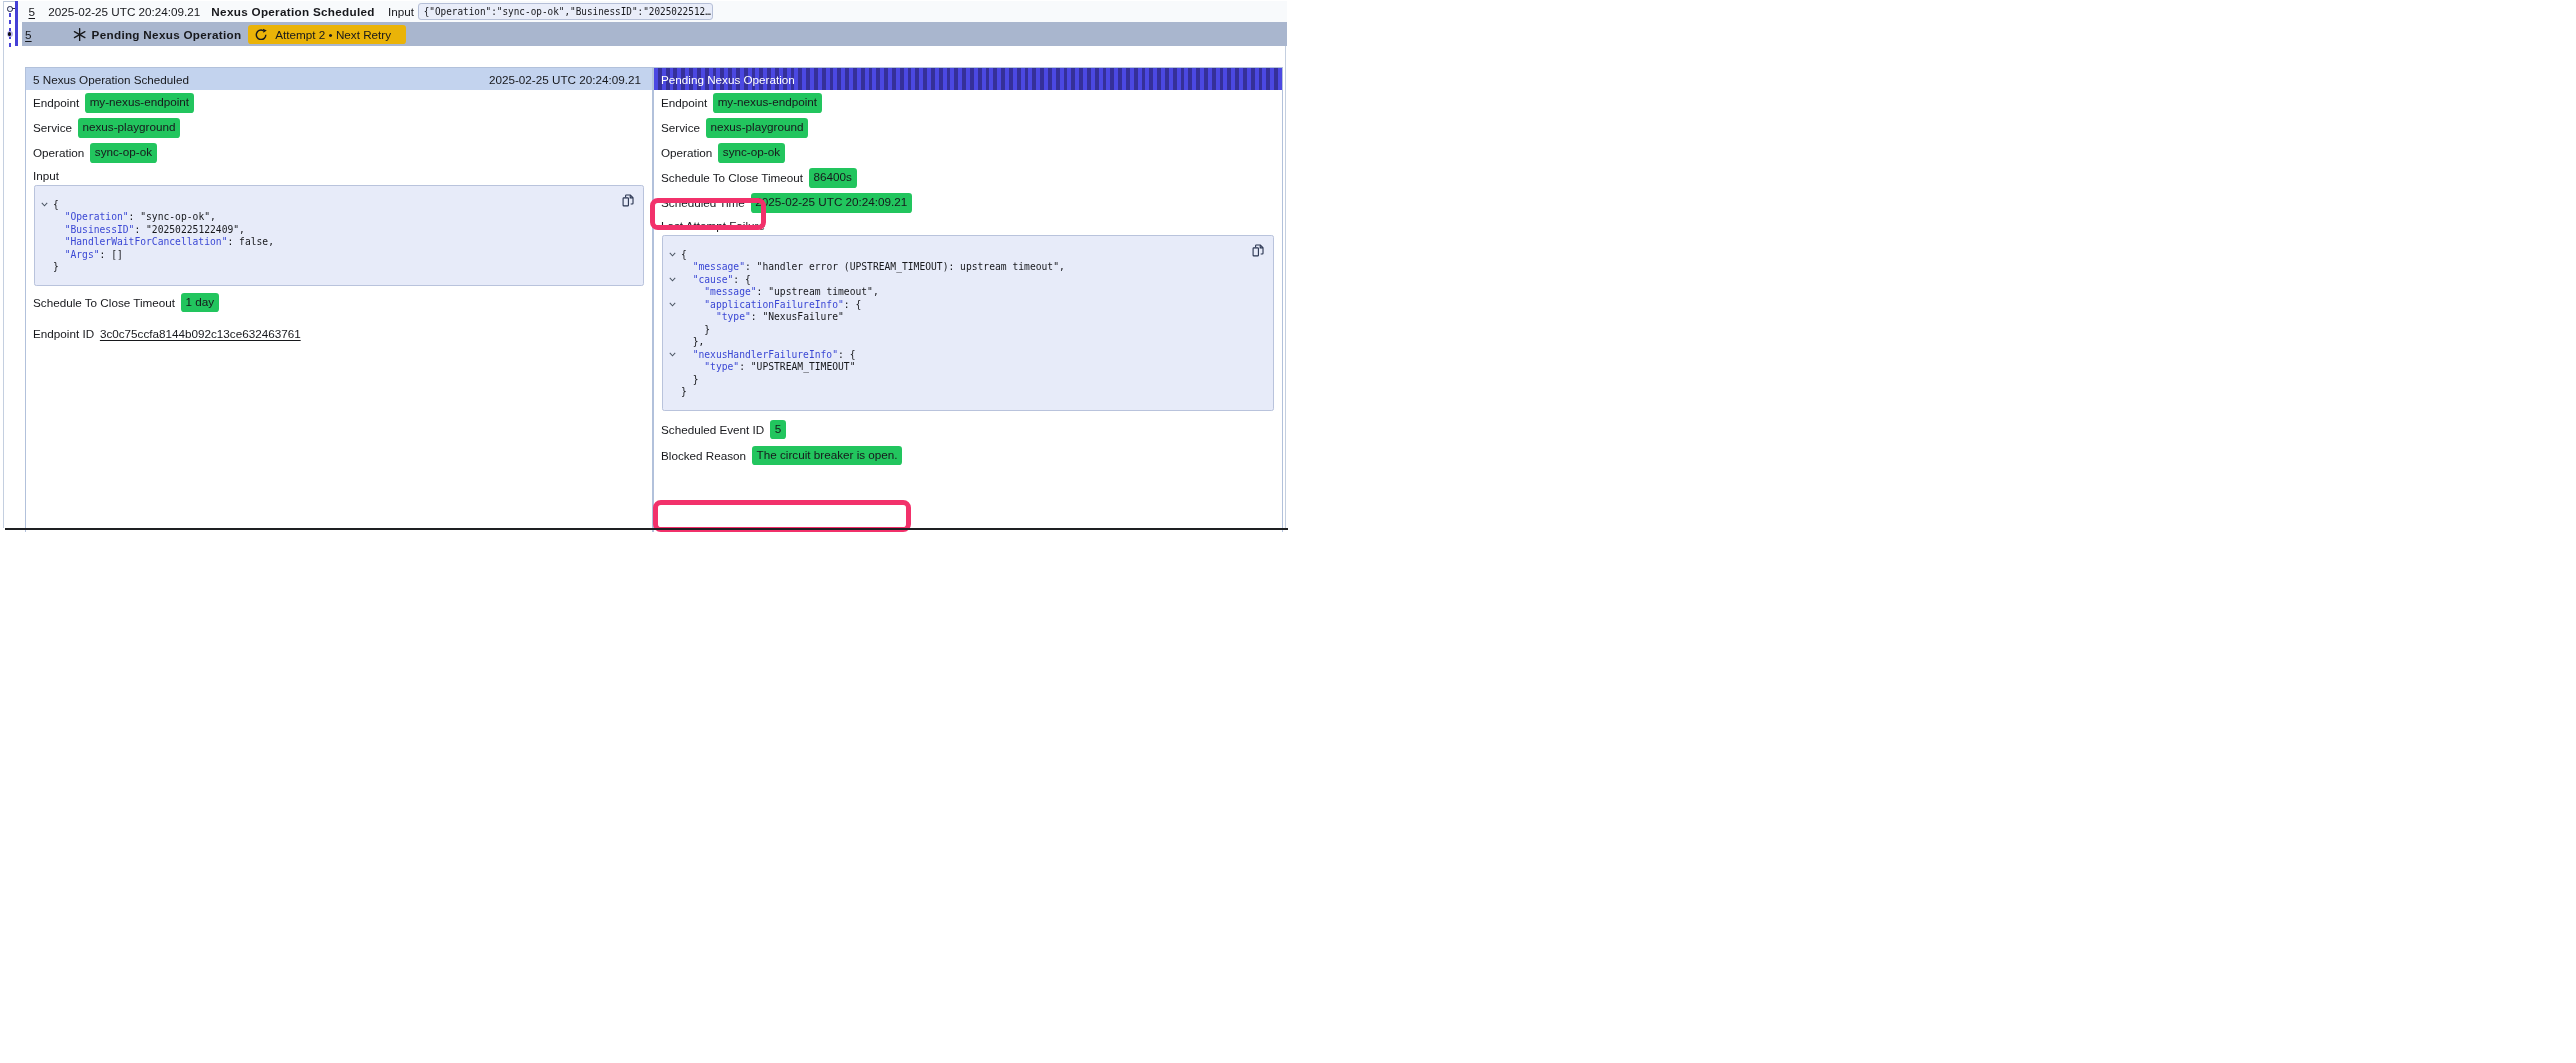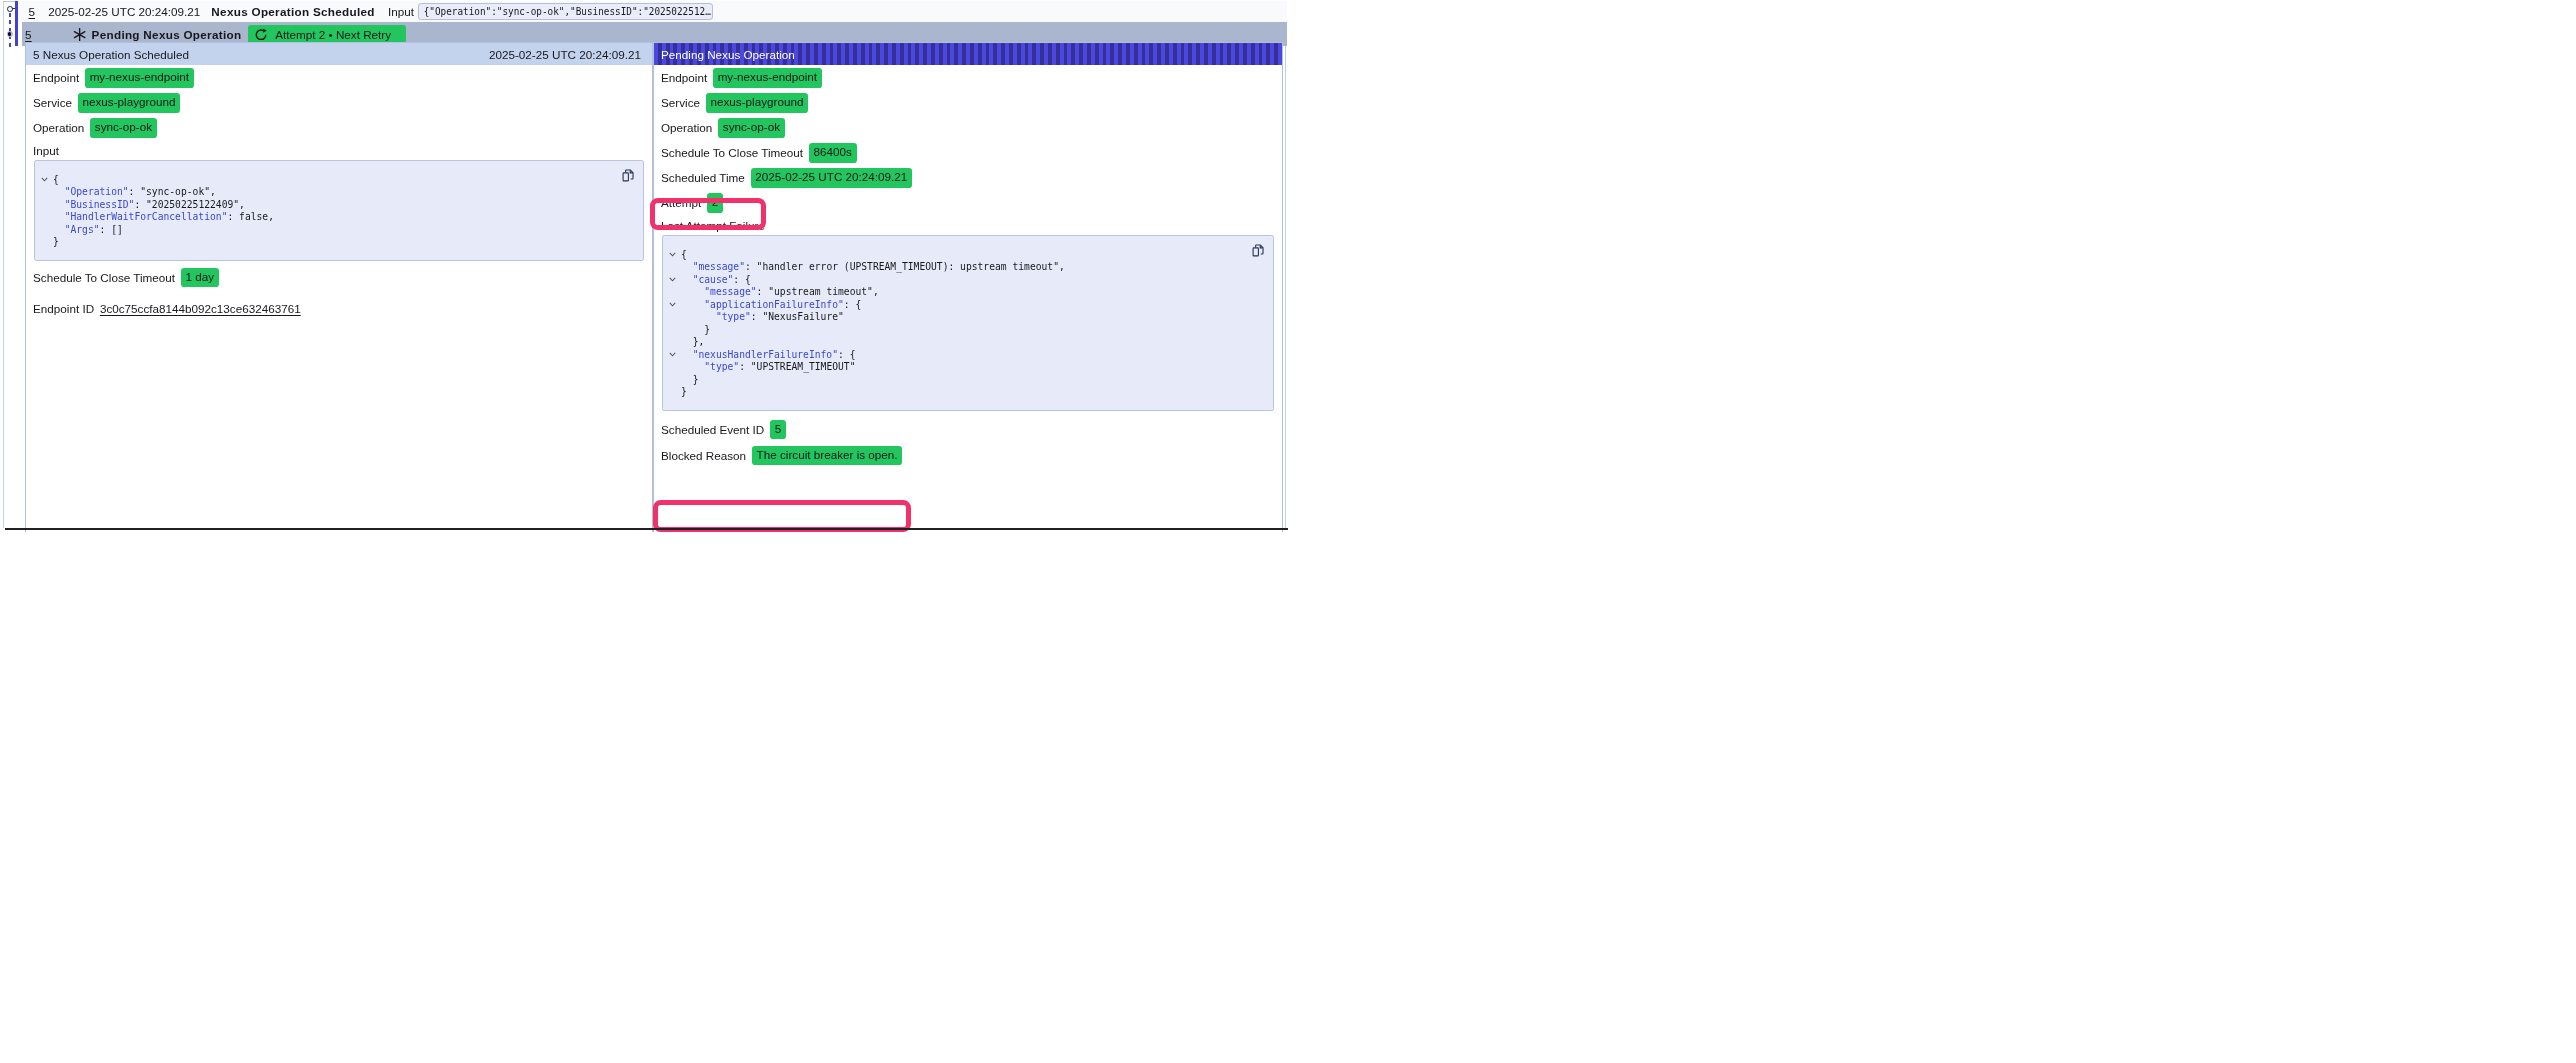--- a/index.html
+++ b/index.html
@@ -31,28 +31,28 @@
   .event-row .id-link { margin-left:11px; }
   .event-time { margin-left:13.3px; }
   .event-name { margin-left:11px; font-weight:700; letter-spacing:0.3px; }
   .input-label { margin-left:13.3px; }
   .input-chip { margin-left:3.9px; height:16.4px; width:295px; overflow:hidden; background:#e9edf9;
                 border:0.8px solid #b5bfd7; border-radius:3.1px; display:flex; align-items:center; white-space:pre; }
   .input-chip .mono-sq { padding-left:5.5px; transform:scaleX(0.85); }
   .group-row .id-link { margin-left:3.1px; }
   .asterisk-wrap { position:absolute; left:73px; top:28px; }
   .group-name { margin-left:60px; font-weight:700; letter-spacing:0.3px; }
-  .retry-badge { position:absolute; left:248px; top:24.6px; height:19px; background:#22c55e; border-radius:3.1px;
+  .retry-badge { position:absolute; left:248px; top:24.6px; height:19px; background:#eab308; border-radius:3.1px;
                  display:flex; align-items:center; padding:0 15px 0 7px; gap:8.6px; }
 
   .mono-sq { font-family:"DejaVu Sans Mono", monospace; font-size:11px; transform:scaleX(0.878);
              transform-origin:0 50%; display:inline-block; white-space:pre; }
 
   
-  .panel { position:absolute; top:42px; height:577px; border:0.8px solid #b2c1db; background:#ffffff; overflow:hidden; }
+  .panel { position:absolute; top:67px; height:577px; border:0.8px solid #b2c1db; background:#ffffff; overflow:hidden; }
   .panel-left { left:25px; width:628px; }
   .panel-right { left:653px; width:630px; }
   .panel-header { height:22px; display:flex; align-items:center; padding:0 11px 0 7px; }
   .panel-left .panel-header { background:#c3d3ee; justify-content:space-between; }
   .panel-right .panel-header { background:repeating-linear-gradient(90deg,#4b48e2 0 3.9px,#353099 3.9px 7.8px); color:#ffffff; }
   .panel-body { padding:3.1px 7px 0 7px; }
 
   .kv-row { display:flex; align-items:center; min-height:19.5px; margin-bottom:5.5px; }
   .kv-row .chip { margin-left:5.8px; }
   .chip { background:#22c55e; border-radius:3.1px; padding:2.3px 4.7px 3.1px 4.7px; line-height:14px; white-space:nowrap; }
@@ -182,24 +182,20 @@
           <span class="chip">sync-op-ok</span>
         </div>
         <div class="kv-row">
           <span class="kv-label">Schedule To Close Timeout</span>
           <span class="chip">86400s</span>
         </div>
         <div class="kv-row">
           <span class="kv-label">Scheduled Time</span>
           <span class="chip">2025-02-25 UTC 20:24:09.21</span>
         </div>
-        <div class="kv-row">
-          <span class="kv-label">Attempt</span>
-          <span class="chip">2</span>
-        </div>
         <div class="section-label">Last Attempt Failure</div>
         <div class="codeblock">
           <div class="code-line"><span class="chev" style="left: -12.5px;">
               <svg width="7" height="4.7" viewBox="0 0 9 6">
                 <path d="M1 1.2 L4.5 4.8 L8 1.2" fill="none" stroke="#4b5563" stroke-width="1.3"></path>
               </svg>
             </span><span class="mono-sq"><span>{</span></span></div>
           <div class="code-line"><span class="mono-sq"><span>  </span><span class="tok-k">"message"</span><span>: "handler error (UPSTREAM_TIMEOUT): upstream timeout",</span></span></div>
           <div class="code-line"><span class="chev" style="left: -12.5px;">
               <svg width="7" height="4.7" viewBox="0 0 9 6">

